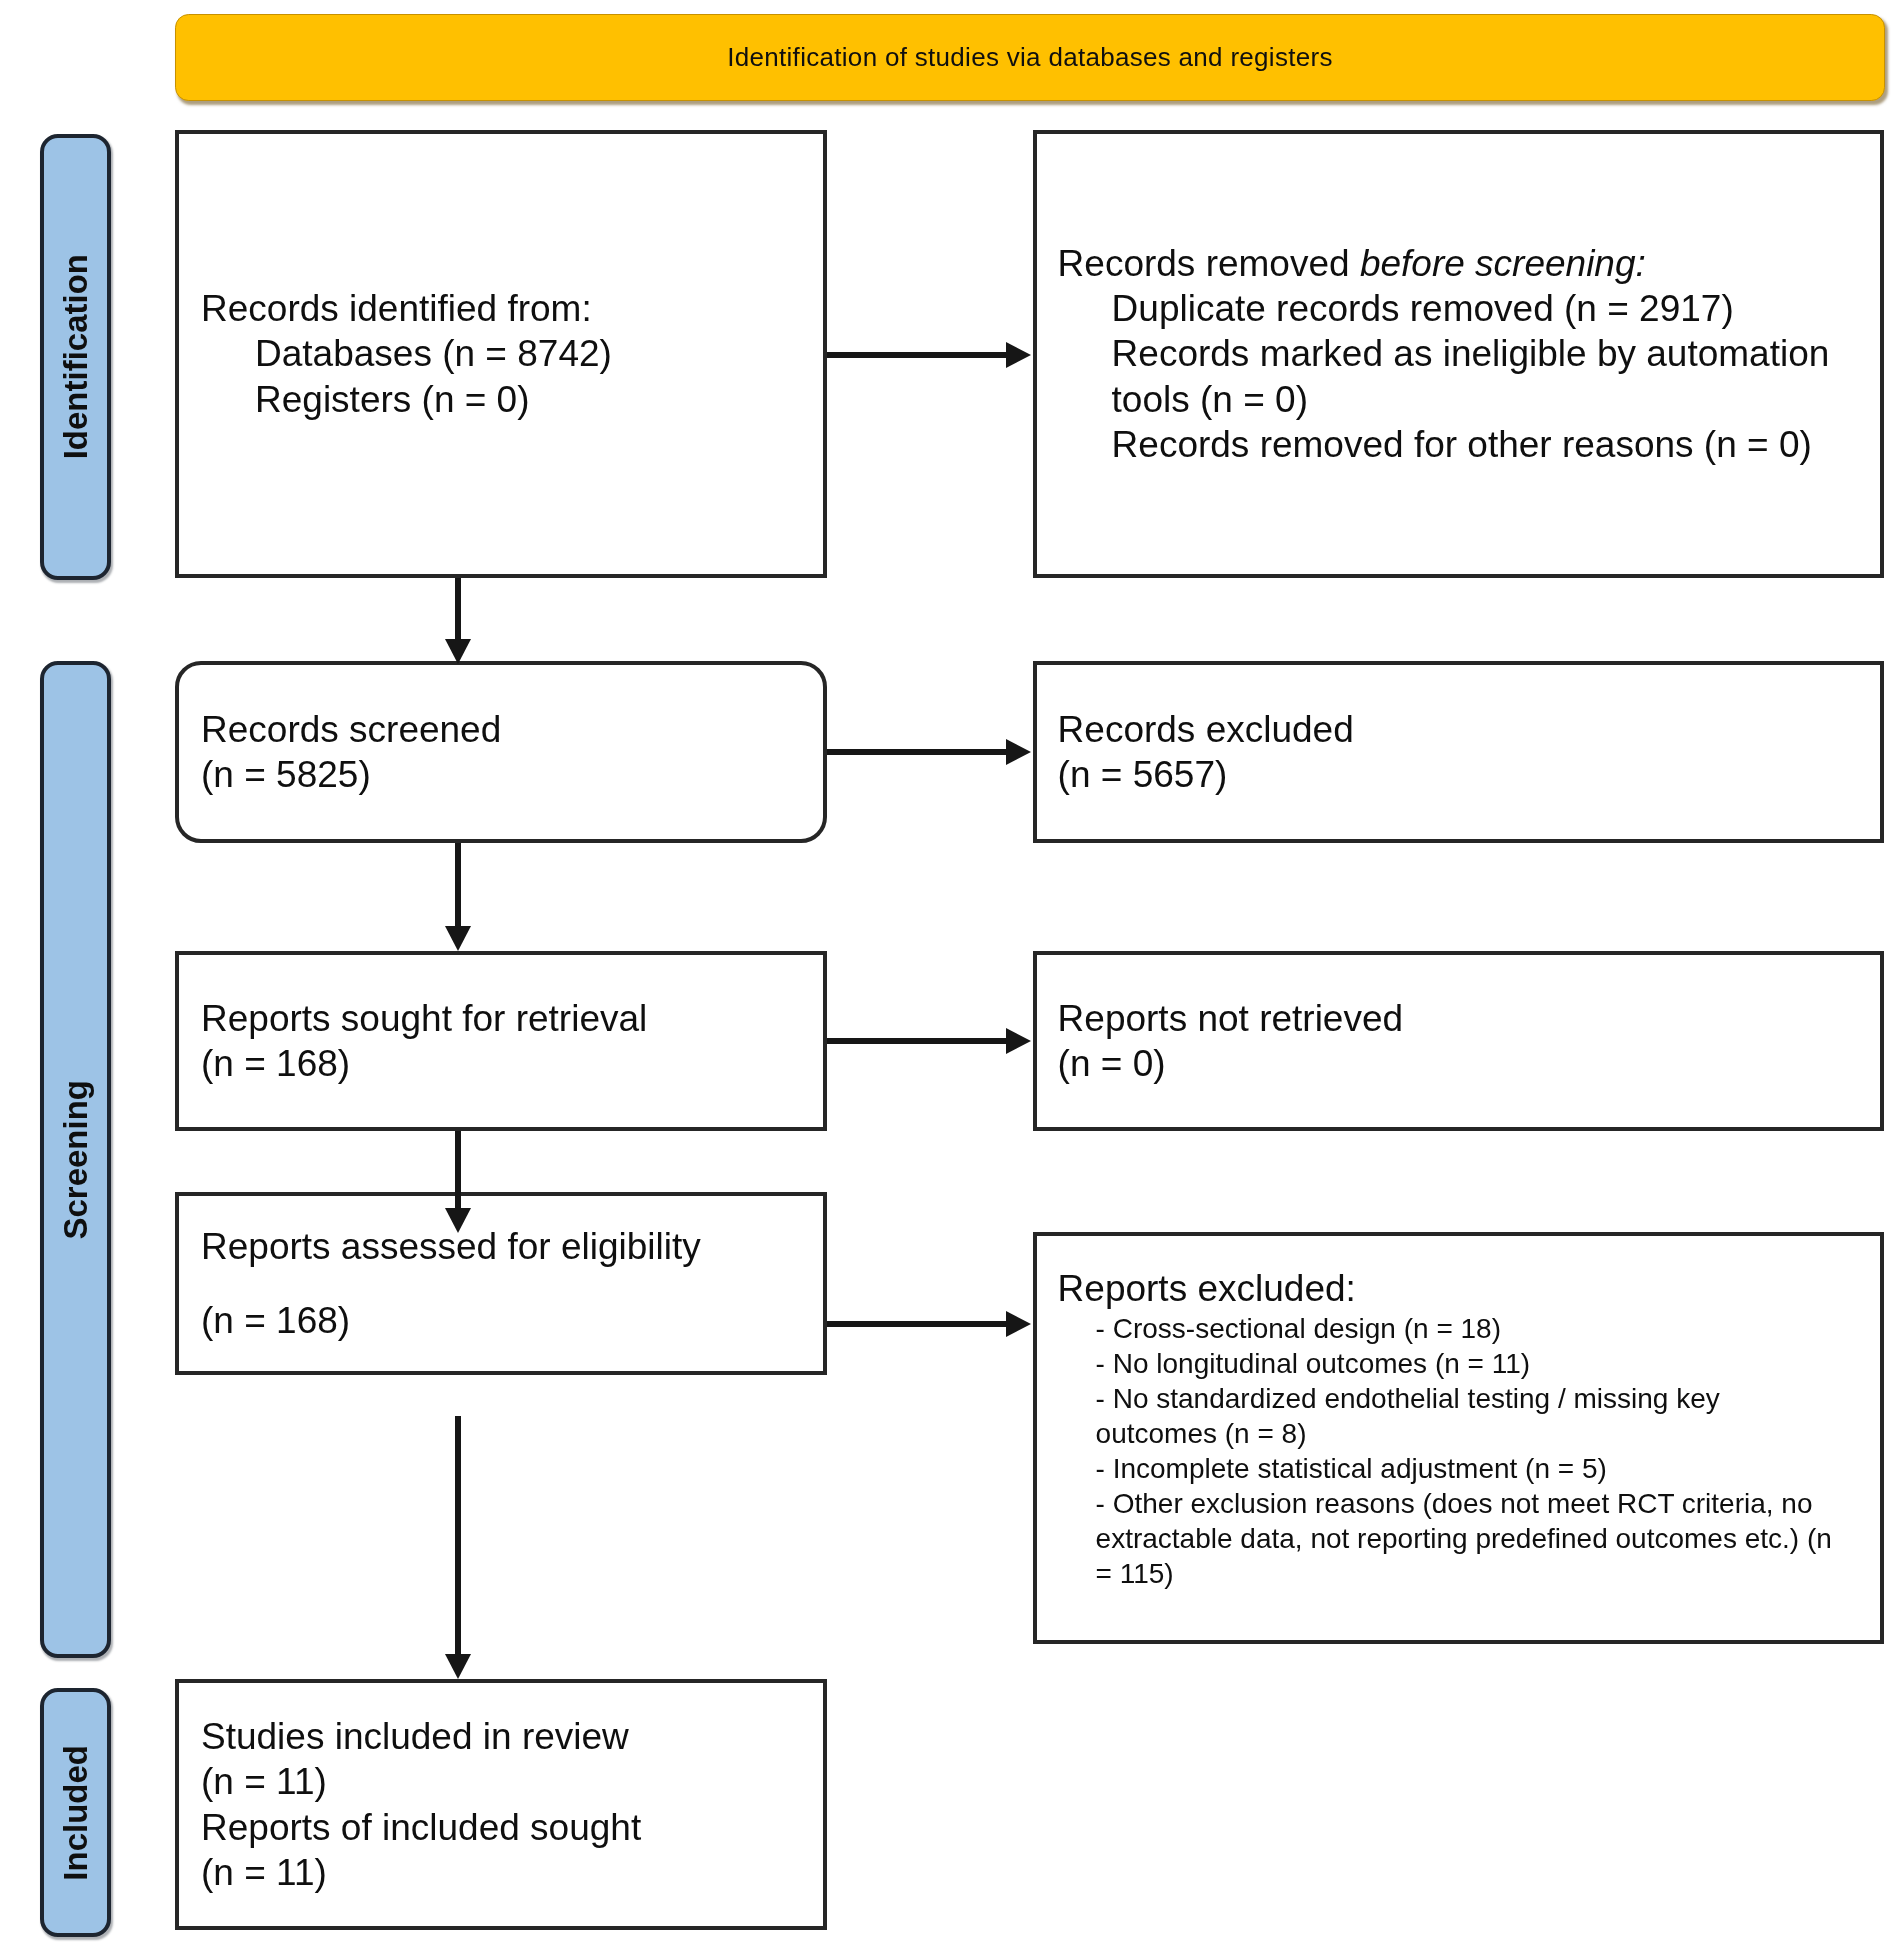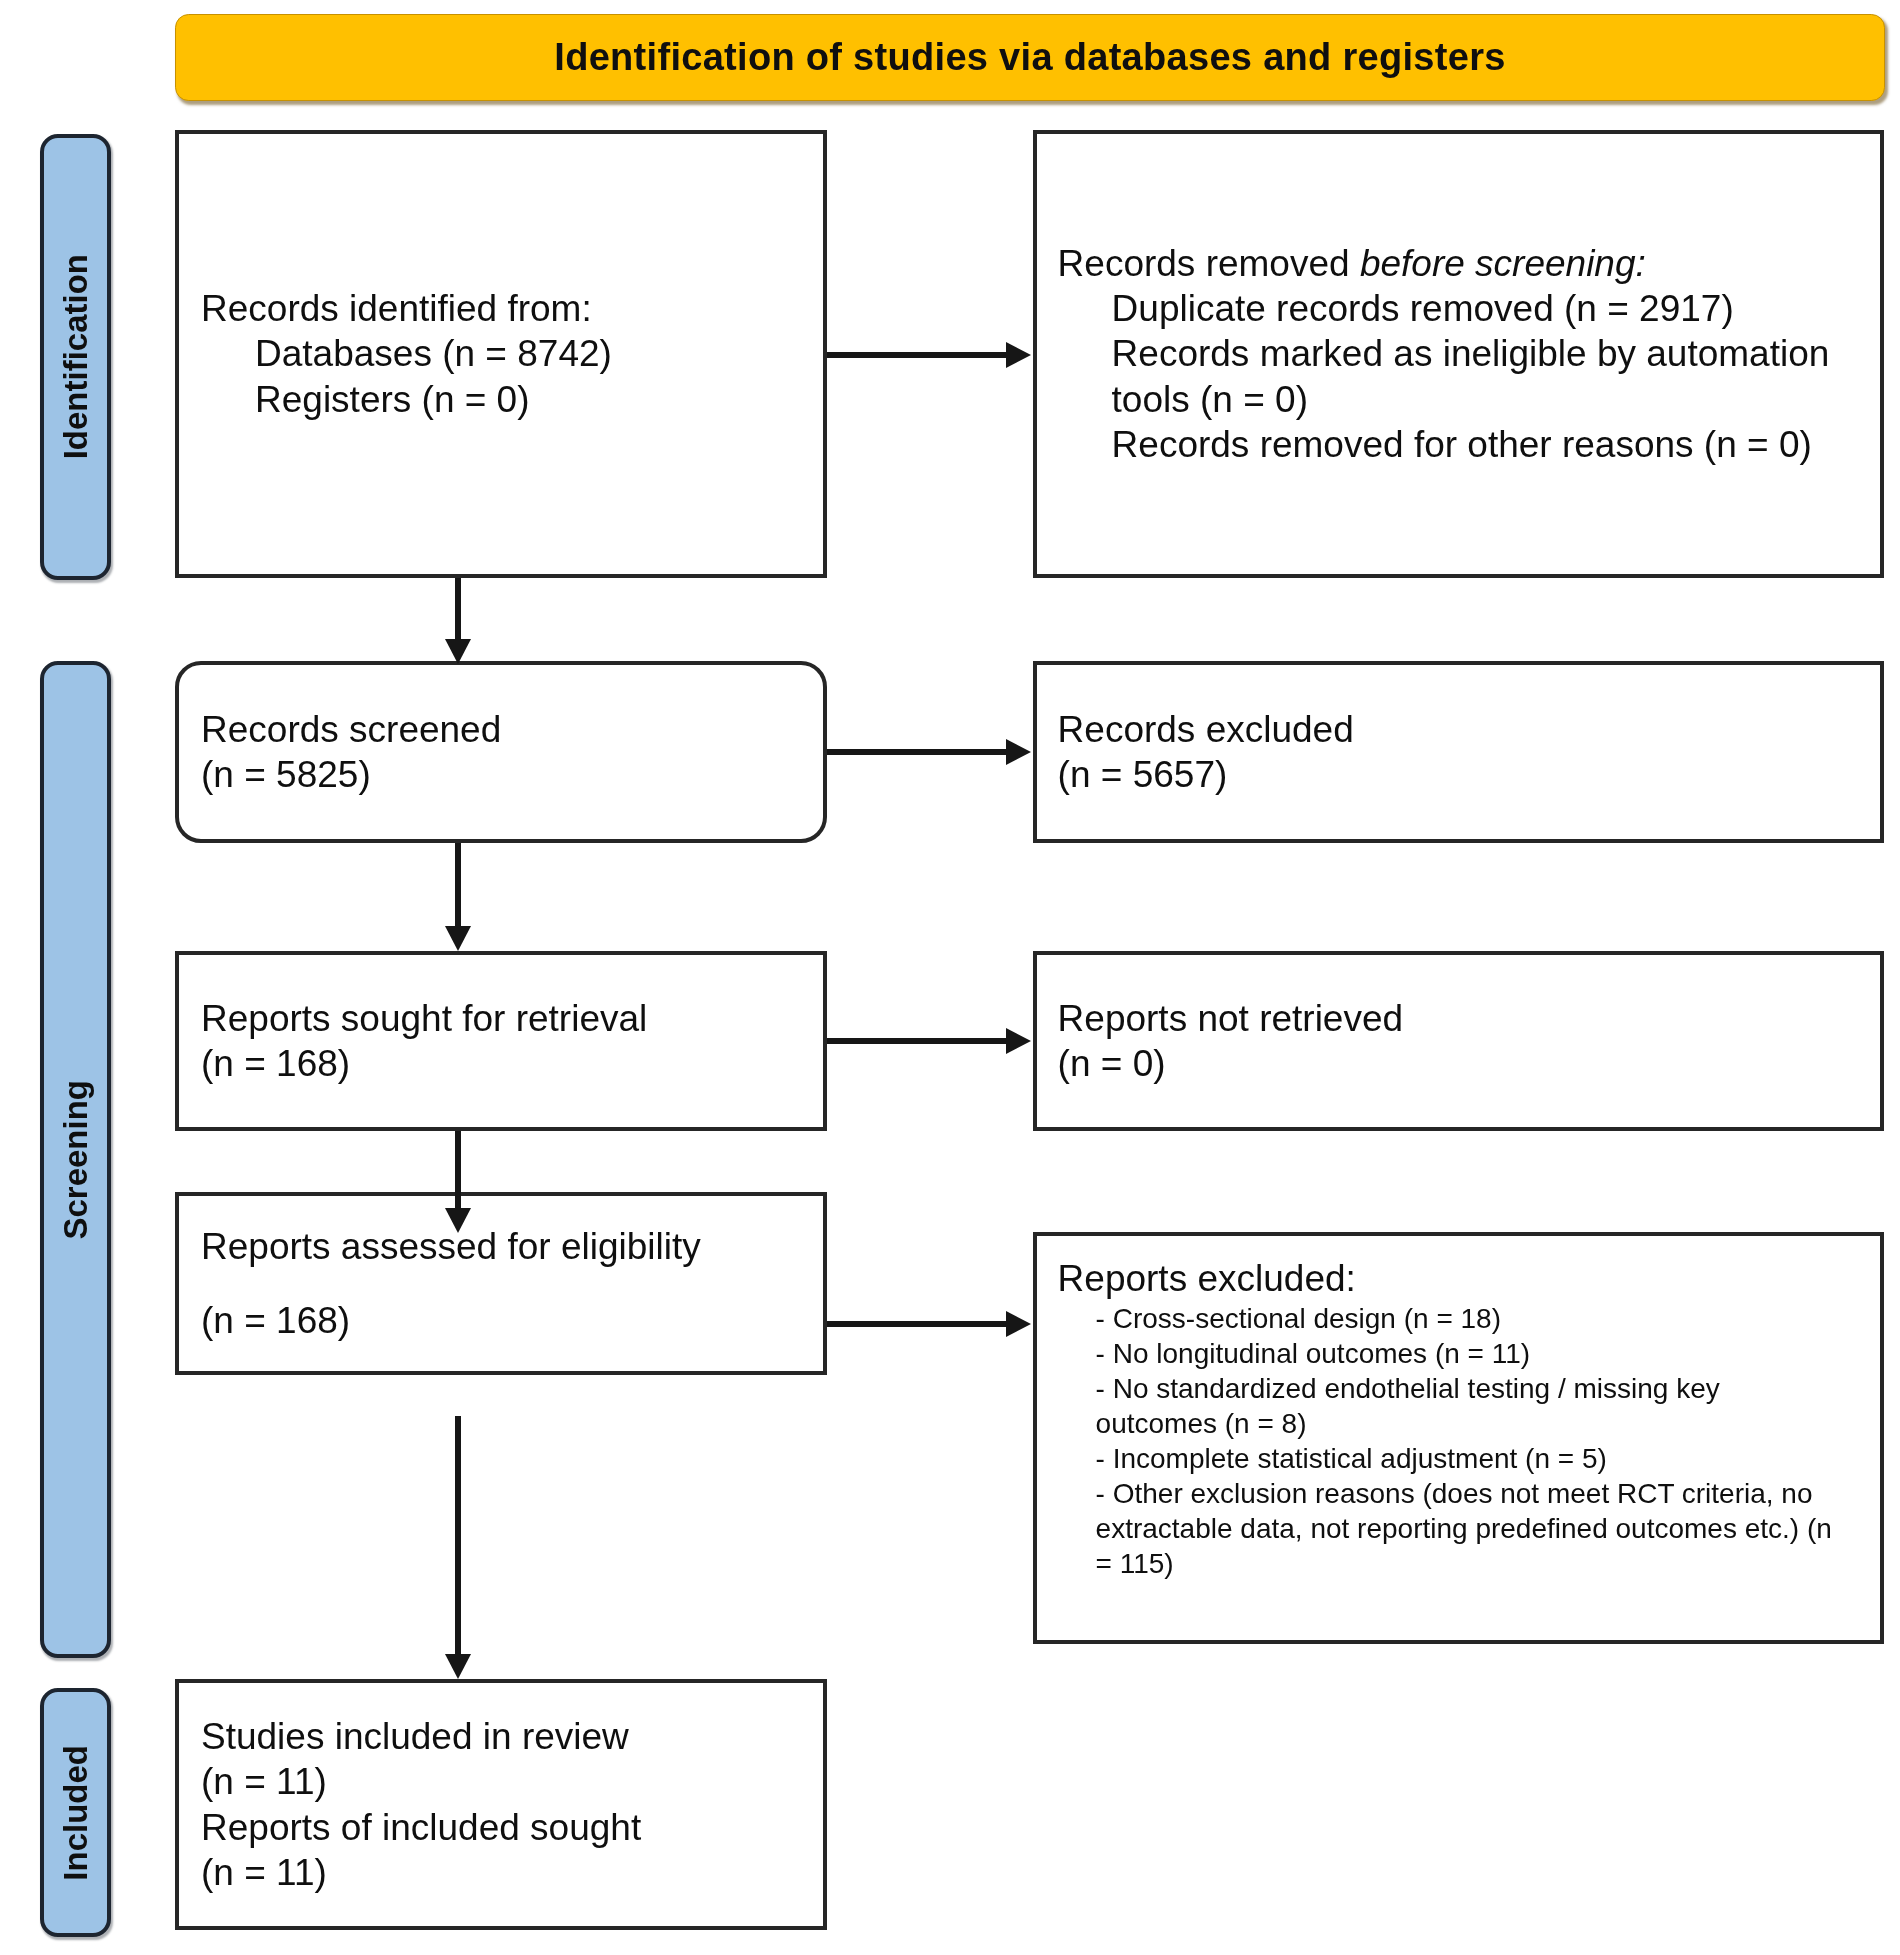--- a/index.html
+++ b/index.html
@@ -19,22 +19,22 @@
     position: absolute;
     left: 175px; top: 13.7px;
     width: 1710px; height: 87px;
     background: var(--header-bg, #FFC000);
     border: 1.4px solid var(--header-edge, #C79100);
     border-radius: 13.7px;
     box-shadow: 2.1px 3.4px 2.7px rgba(92, 62, 0, 0.50);
     display: flex; align-items: center; justify-content: center;
   }
   .banner-title {
-    font-size: 38px;
-    font-weight: bold;
+    font-size: 26px;
+    font-weight: normal;
     letter-spacing: 0.3px;
   }
 
   
   .stage {
     position: absolute;
     left: 40px; width: 71px;
     background: var(--stage-bg, #9DC3E6);
     border: 4.1px solid var(--stage-border, #1d2530);
     border-radius: 18px;
@@ -66,21 +66,21 @@
   .col-left  { left: 175px;  width: 652px;  padding: 13.7px 10.3px 13.7px 22px; }
   .col-right { left: 1033px; width: 851px; padding: 17px 38px 17px 20.6px; }
 
   .box-identified      { top: 130px;  height: 448px; }
   .box-removed         { top: 130px;  height: 448px; }
   .box-screened        { top: 661px;  height: 182px; border-radius: 26px; }
   .box-rec-excluded    { top: 661px;  height: 182px; }
   .box-sought          { top: 951px; height: 180px; justify-content: center; }
   .box-not-retrieved   { top: 951px; height: 180px; }
   .box-assessed        { top: 1192px; height: 183px; gap: 28px; }
-  .box-rep-excluded    { top: 1232px; height: 412px; justify-content: flex-start; padding-top: 20px; }
+  .box-rep-excluded    { top: 1232px; height: 412px; justify-content: flex-start; padding-top: 30px; }
   .box-included-review { top: 1679px; height: 251px; }
 
   .indent { padding-left: 54px; }
   .dash-item { padding-left: 38px; font-size: 28px; line-height: 1.25; }
 
   
   .varrow {
     position: absolute;
     left: 455px; width: 5.5px;
     background: var(--arrow, #161616);

